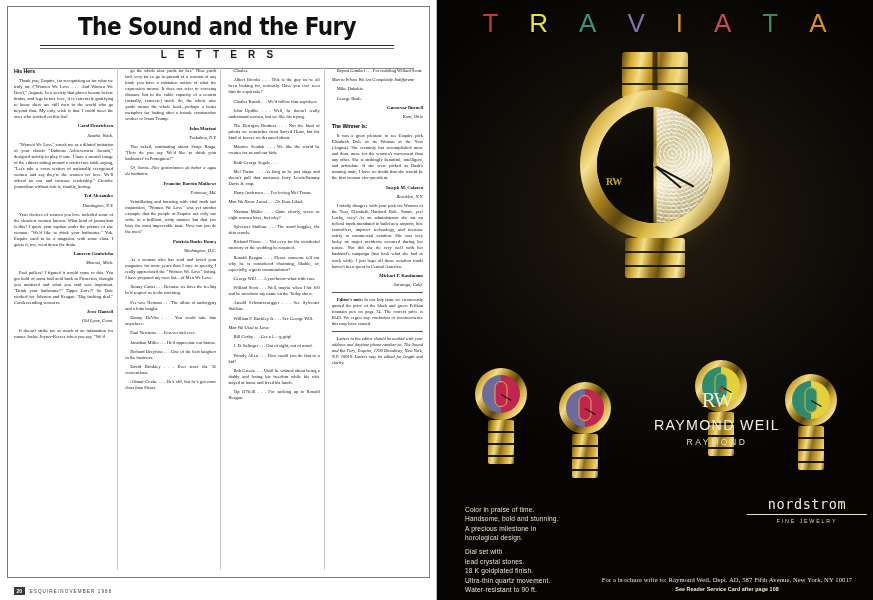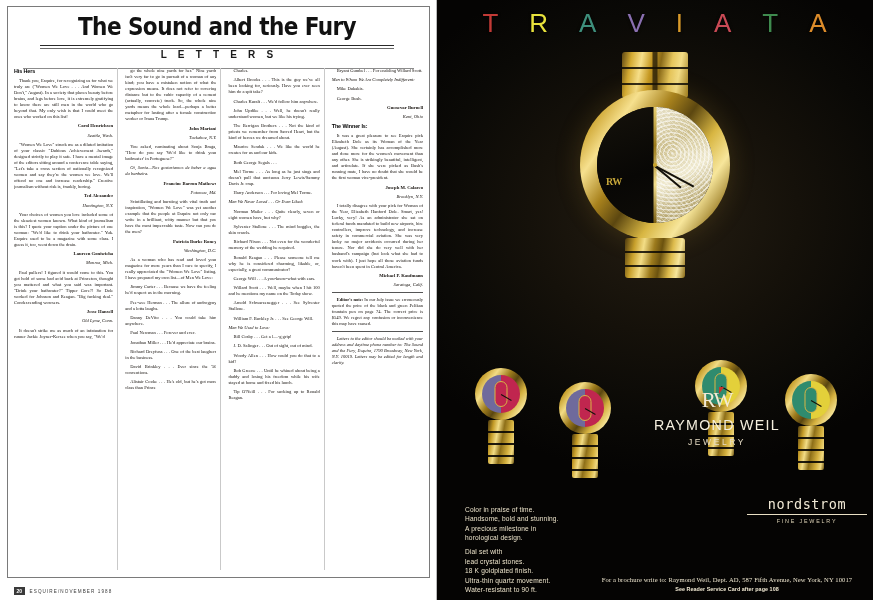--- a/index.html
+++ b/index.html
@@ -431,21 +431,21 @@
           </div>
         </div>
       </div>
 
     <div class="brand">
       <div class="brand-mark">
         <span>RW</span>
         <span class="flag"></span>
       </div>
       <div class="brand-name">RAYMOND WEIL</div>
-      <div class="brand-city">JEWELRY</div>
+      <div class="brand-city">RAYMOND</div>
     </div>
 
     <div class="adcopy" id="adcopy">
         <p>Color in praise of time.<br>Handsome, bold and stunning.<br>A precious milestone in<br>horological design.</p>
         <p>Dial set with<br>lead crystal stones.<br>18 K goldplated finish.<br>Ultra-thin quartz movement.<br>Water-resistant to 90 ft.</p>
       </div>
 
     <div class="nord">
       <div class="nord-word">nordstrom</div>
       <div class="nord-sub">FINE JEWELRY</div>

